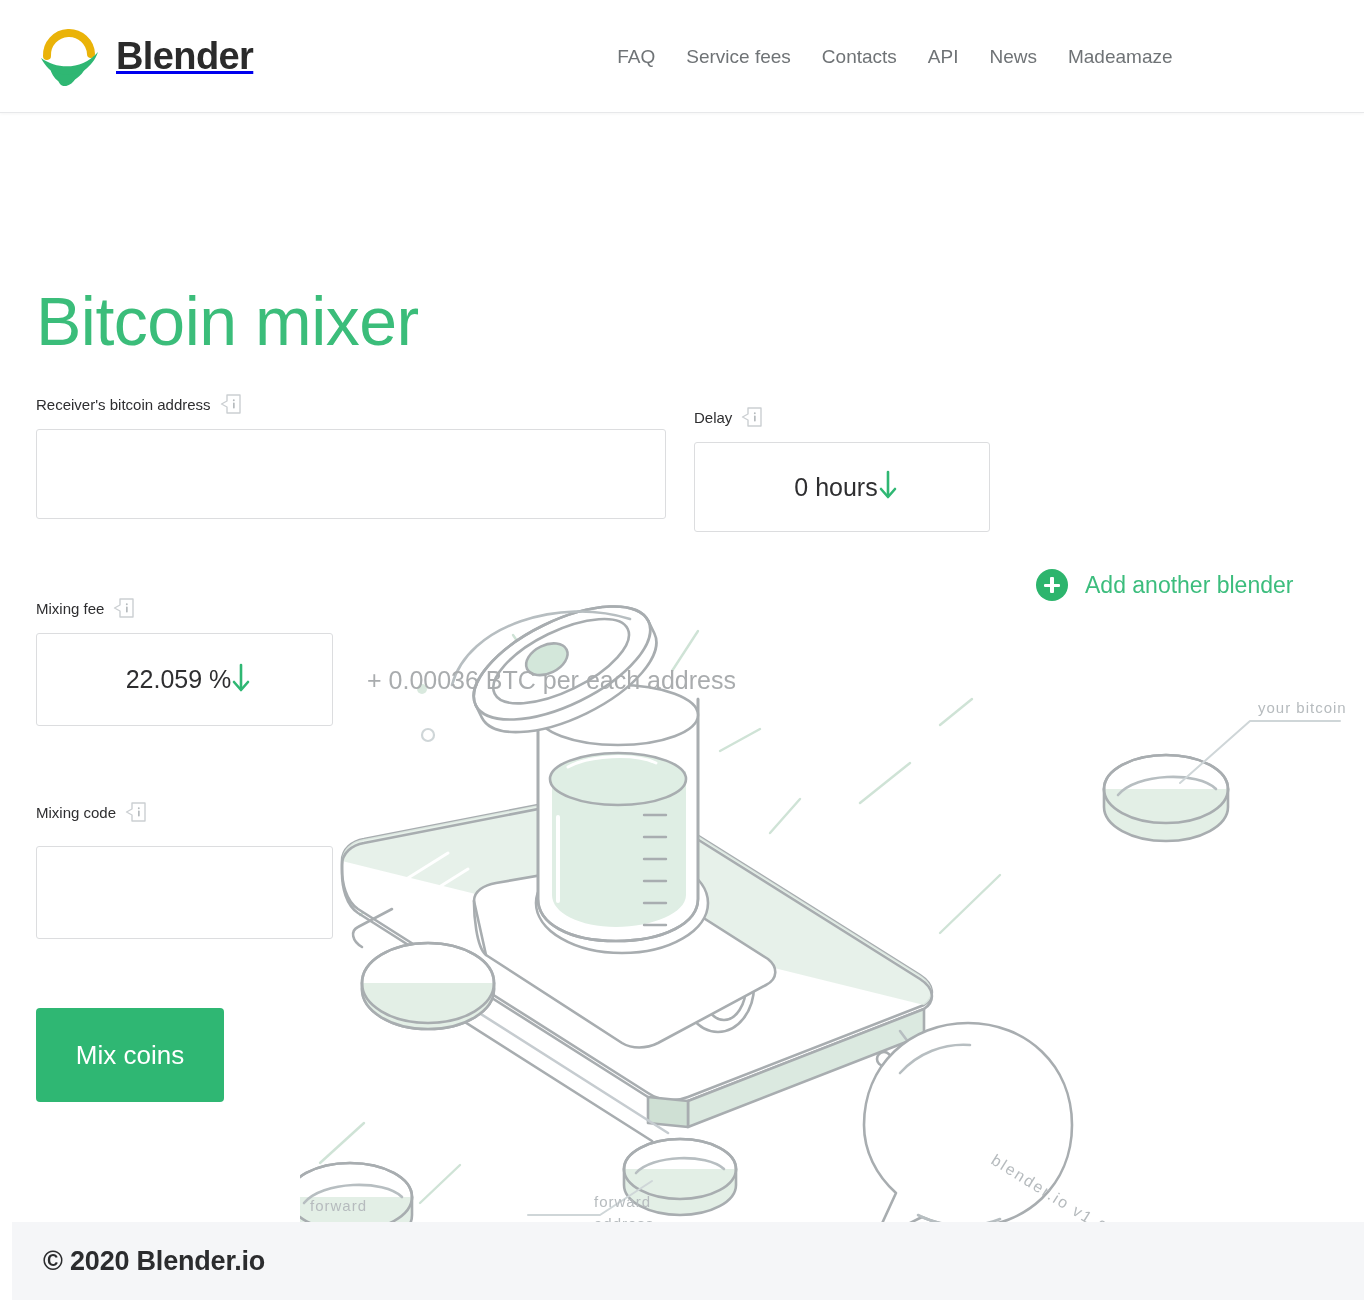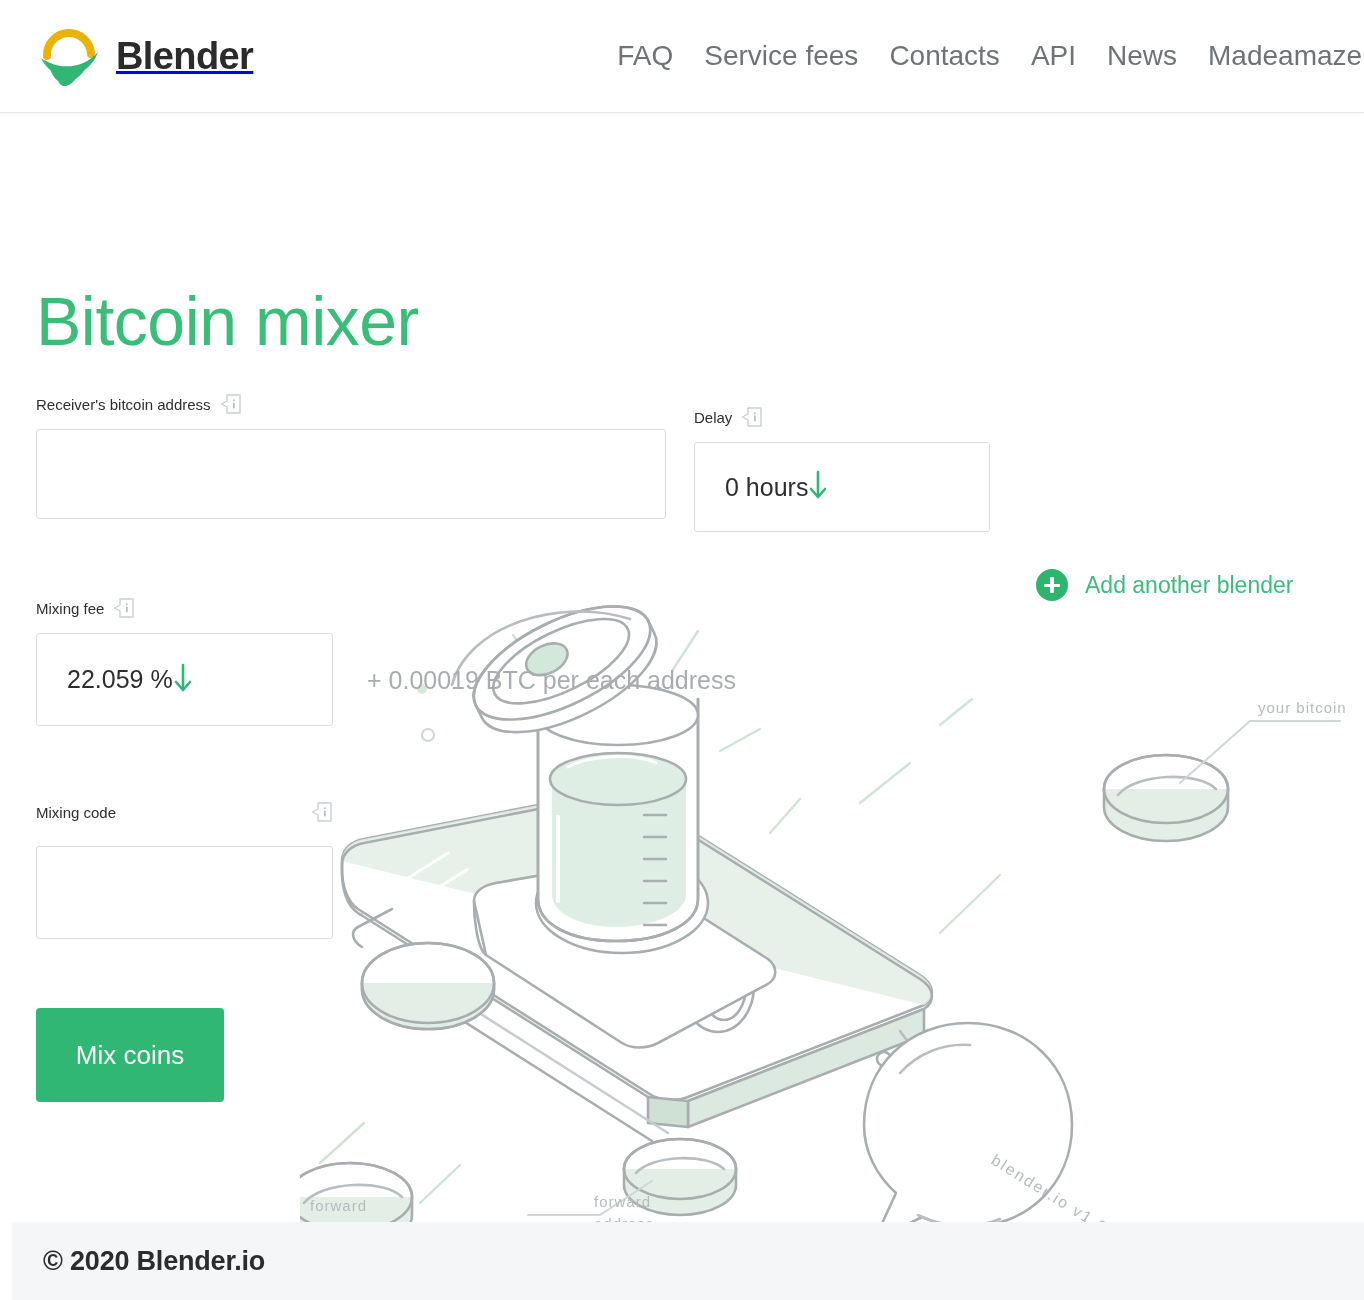--- a/index.html
+++ b/index.html
@@ -23,21 +23,21 @@
     display:flex; align-items:center;
   }
   .brand { display:flex; align-items:center; margin-left:38px; }
   .brand-logo { width:64px; height:60px; display:block; }
   .brand-name {
     font-size:38px; font-weight:bold; color:#2b2b2b; letter-spacing:-0.6px;
     margin-left:14px; line-height:1;
   }
   .nav { display:flex; align-items:center; gap:31px; margin-left:calc(638px - 274px); }
   .nav-item {
-    font-size:28px; color:#6f7376; text-decoration:none; white-space:nowrap;
+    font-size:19px; color:#6f7376; text-decoration:none; white-space:nowrap;
     font-weight:normal; line-height:1;text-align:right;
   }
 
   
   .main { position:absolute; top:113px; left:0; width:1364px; height:1109px; overflow:hidden; }
 
   .page-title {
     position:absolute; left:36px; top:128px;
     font-size:68px; color:#3bbd7a; font-weight:300; letter-spacing:-0.5px;
     line-height:1;
@@ -55,21 +55,21 @@
   .txt-input {
     background:#ffffff; border:1px solid #dcdddf; border-radius:3px;
     width:100%; height:100%; outline:none;
     font-family:"Liberation Sans", sans-serif; font-size:21px; color:#2e2e30;
     padding: 0 16px;
   }
 
   .select-box {
     background:#ffffff; border:1px solid #dcdddf; border-radius:3px;
     width:100%; height:100%;
-    display:flex; align-items:center; justify-content:flex-start;
+    display:flex; align-items:center; justify-content:center;
     padding: 0 22px 0 30px; cursor:pointer;
   }
   .select-value { font-size:25px; color:#2e2e30; line-height:1; }
   .arrow-down { width:20px; height:30px; flex:0 0 auto; }
 
   
   .grp-receiver { position:absolute; left:36px; top:281px; }
   .grp-receiver .field-label { margin-bottom:15px; }
   .grp-receiver .input-wrap { width:630px; height:90px; }
 
@@ -94,21 +94,21 @@
 
   .grp-fee { position:absolute; left:36px; top:485px; }
   .grp-fee .field-label { margin-bottom:15px; }
   .grp-fee .input-wrap { width:297px; height:93px; }
   .fee-note {
     position:absolute; left:367px; top:555px;
     font-size:25px; color:#a9acae; line-height:1; white-space:nowrap;
   }
 
   .grp-code { position:absolute; left:36px; top:689px; }
-  .grp-code .field-label { margin-bottom:24px;justify-content:space-between; }
+  .grp-code .field-label { margin-bottom:24px; }
   .grp-code .input-wrap { width:297px; height:93px; }
 
   .mix-btn {
     position:absolute; left:36px; top:895px;
     width:188px; height:94px; background:#2fb773; border:none; border-radius:4px;
     color:#ffffff; font-size:26px; font-family:"Liberation Sans", sans-serif;
     cursor:pointer; line-height:1; padding:0;
   }
 
   
@@ -356,21 +356,21 @@
           <span class="select-value">22.059 %</span>
           <span>
             <svg class="arrow-down" viewBox="0 0 20 30" xmlns="http://www.w3.org/2000/svg">
               <line x1="10" y1="2" x2="10" y2="26" stroke="#2fb773" stroke-width="2.6" stroke-linecap="round"></line>
               <polyline points="3,19 10,27 17,19" fill="none" stroke="#2fb773" stroke-width="2.6" stroke-linecap="round" stroke-linejoin="round"></polyline>
             </svg>
           </span>
         </div>
       </div>
     </div>
-    <div class="fee-note">+ 0.00019 BTC per each address</div>
+    <div class="fee-note">+ 0.00036 BTC per each address</div>
 
     <div class="grp-code">
       <div class="field-label">
         <span>Mixing code</span>
         <span class="info-tag">
           <svg width="22" height="20" viewBox="0 0 22 20" xmlns="http://www.w3.org/2000/svg">
             <path d="M7 1 H20 V19 H7 L7 13 L1.5 10 L7 7 Z" fill="#ffffff" stroke="#cbcfd2" stroke-width="1.4" stroke-linejoin="round"></path>
             <circle cx="13.8" cy="6.2" r="0.95" fill="#b6bbbe"></circle>
             <rect x="13" y="8.4" width="1.7" height="6" rx="0.7" fill="#b6bbbe"></rect>
           </svg>

